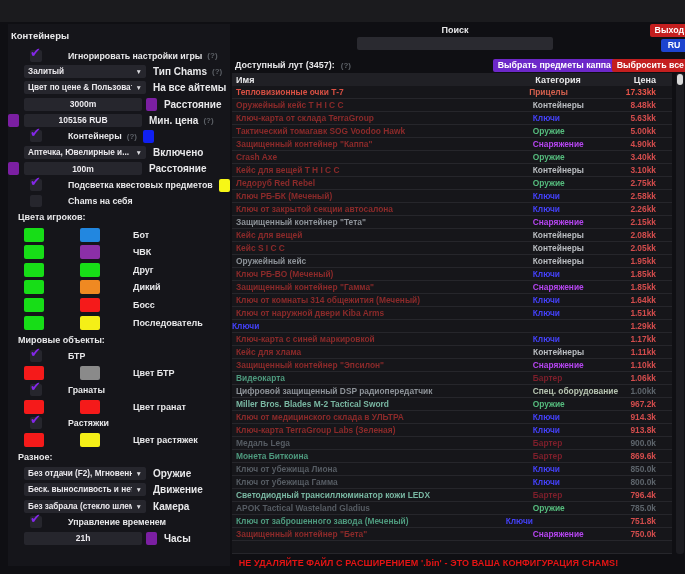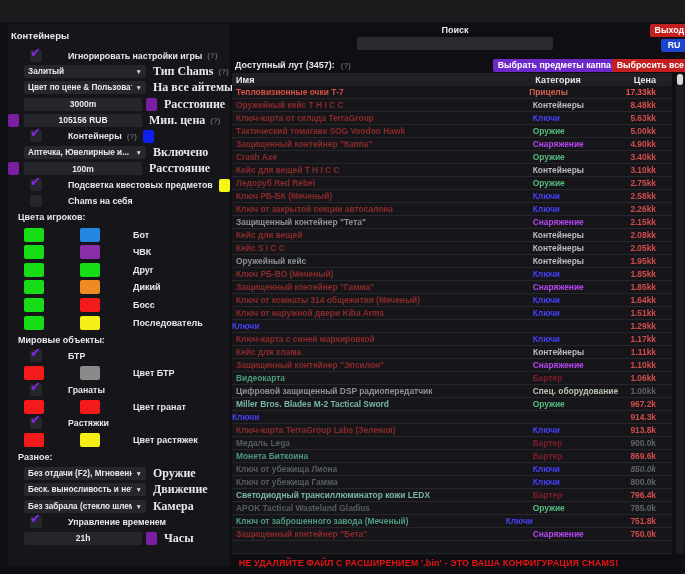--- a/index.html
+++ b/index.html
@@ -30,21 +30,21 @@
   }
   .dd-val{color:#eceaee;font-size:8.2px;font-weight:bold;white-space:nowrap;overflow:hidden;max-width:104px;}
   .caret{color:#dcdce0;font-size:6.5px;flex:none;margin-left:2px;}
   .inp{
     width:118px;height:13px;background:#26262d;border:0;border-radius:2px;flex:none;
     color:#eceaee;font-size:8.5px;font-weight:bold;text-align:center;
     font-family:"Liberation Sans","DejaVu Sans",sans-serif;box-sizing:border-box;padding:0;
   }
   .sw{width:11px;height:13px;border-radius:2px;flex:none;}
   .sw.sm-gap{margin-left:4px;}
-  .set-label{color:#e8e8ea;font-size:12px;font-weight:bold;margin-left:7px;white-space:nowrap;font-family:Liberation Serif, serif;}
+  .set-label{color:#e8e8ea;font-size:10px;font-weight:bold;margin-left:7px;white-space:nowrap;}
   .pairsw1{width:20px;height:14px;border-radius:2px;flex:none;margin-left:16px;}
   .pairsw2{width:20px;height:14px;border-radius:2px;flex:none;margin-left:36px;}
   .pair-label{color:#e8e8ea;font-size:9px;font-weight:bold;margin-left:33px;white-space:nowrap;}
   .srow.pair{height:15px;margin-bottom:2.6px;}
 
   
   .loot{position:absolute;left:232px;top:22px;right:0;bottom:0;}
   .search-label{position:absolute;top:3px;left:125px;width:196px;text-align:center;color:#e8e8ea;font-size:9px;font-weight:bold;}
   .search-input{
     position:absolute;top:15px;left:125px;width:196px;height:13px;background:#2a2a30;border:0;border-radius:2px;
@@ -394,20 +394,21 @@
         <div class="td-name" style="color: rgb(141, 146, 152);">Цифровой защищенный DSP радиопередатчик</div>
         <div class="td-cat" style="color: rgb(183, 196, 177);">Спец. оборудование</div>
         <div class="td-price" style="color: rgb(93, 100, 107);">1.00kk</div>
       </div>
       <div class="trow">
         <div class="td-name" style="color: rgb(121, 183, 162);">Miller Bros. Blades M-2 Tactical Sword</div>
         <div class="td-cat" style="color: rgb(86, 189, 126);">Оружие</div>
         <div class="td-price" style="color: rgb(210, 76, 76);">967.2k</div>
       </div>
       <div class="trow">
+        <div class="td-name" style="color: rgb(139, 42, 42);">Ключ от медицинского склада в УЛЬТРА</div>
         <div class="td-cat" style="color: rgb(67, 64, 245);">Ключи</div>
         <div class="td-price" style="color: rgb(210, 76, 76);">914.3k</div>
       </div>
       <div class="trow">
         <div class="td-name" style="color: rgb(139, 42, 42);">Ключ-карта TerraGroup Labs (Зеленая)</div>
         <div class="td-cat" style="color: rgb(67, 64, 245);">Ключи</div>
         <div class="td-price" style="color: rgb(210, 76, 76);">913.8k</div>
       </div>
       <div class="trow">
         <div class="td-name" style="color: rgb(86, 92, 99);">Медаль Lega</div>
@@ -415,21 +416,21 @@
         <div class="td-price" style="color: rgb(93, 100, 107);">900.0k</div>
       </div>
       <div class="trow">
         <div class="td-name" style="color: rgb(78, 154, 126);">Монета Биткоина</div>
         <div class="td-cat" style="color: rgb(125, 31, 43);">Бартер</div>
         <div class="td-price" style="color: rgb(210, 76, 76);">869.6k</div>
       </div>
       <div class="trow">
         <div class="td-name" style="color: rgb(86, 92, 99);">Ключ от убежища Лиона</div>
         <div class="td-cat" style="color: rgb(67, 64, 245);">Ключи</div>
-        <div class="td-price" style="color: rgb(93, 100, 107); font-style: italic;">850.0k</div>
+        <div class="td-price" style="color: rgb(93, 100, 107);">850.0k</div>
       </div>
       <div class="trow">
         <div class="td-name" style="color: rgb(86, 92, 99);">Ключ от убежища Гамма</div>
         <div class="td-cat" style="color: rgb(67, 64, 245);">Ключи</div>
         <div class="td-price" style="color: rgb(93, 100, 107);">800.0k</div>
       </div>
       <div class="trow">
         <div class="td-name" style="color: rgb(121, 183, 162);">Светодиодный трансиллюминатор кожи LEDX</div>
         <div class="td-cat" style="color: rgb(125, 31, 43);">Бартер</div>
         <div class="td-price" style="color: rgb(210, 76, 76);">796.4k</div>

